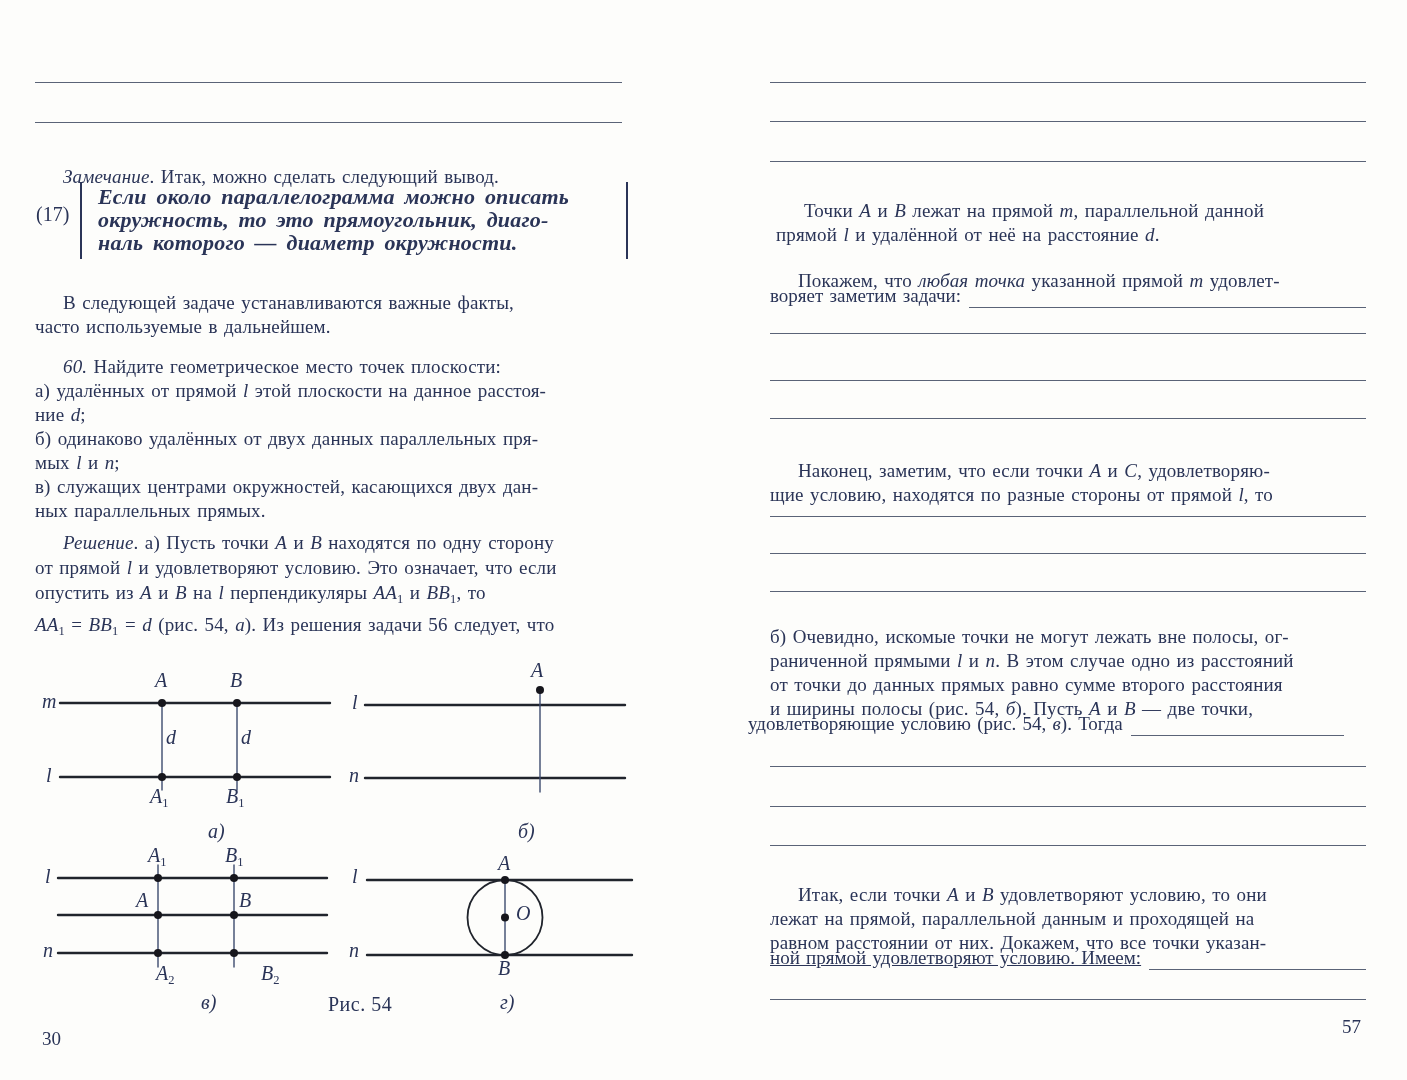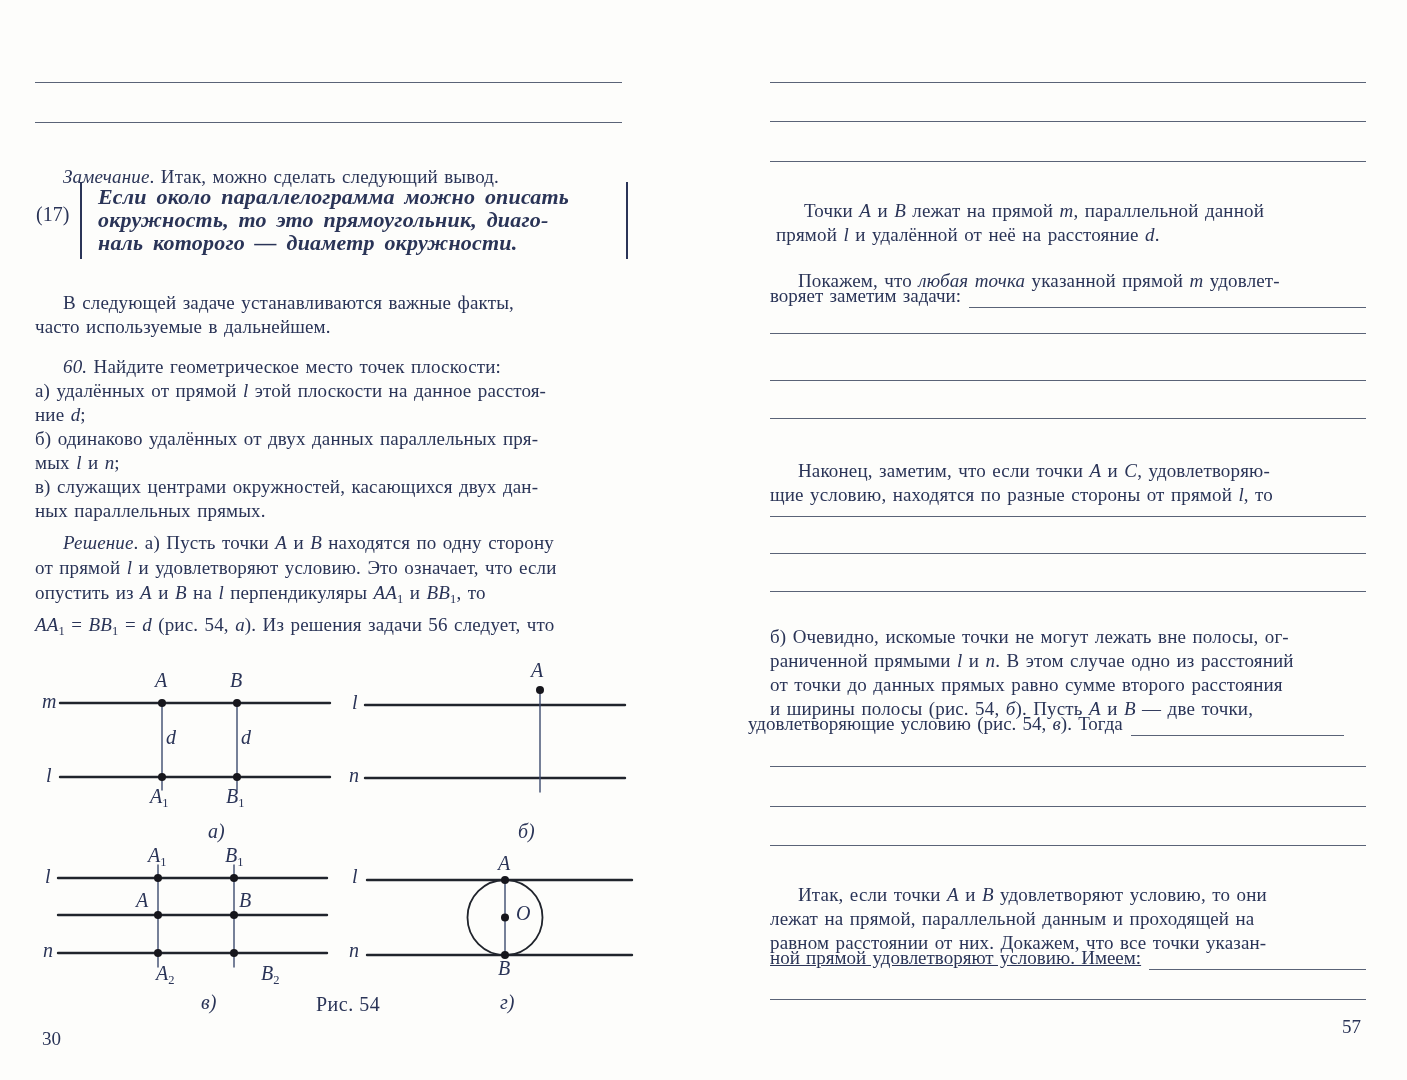--- a/index.html
+++ b/index.html
@@ -130,21 +130,21 @@
     <div class="fig-lbl" style="left:45px;top:866px;"><span class="i">l</span></div>
     <div class="fig-lbl" style="left:43px;top:940px;"><span class="i">n</span></div>
     <div class="fig-lbl" style="left:148px;top:845px;"><span class="i">A</span><span class="sub">1</span></div>
     <div class="fig-lbl" style="left:225px;top:845px;"><span class="i">B</span><span class="sub">1</span></div>
     <div class="fig-lbl" style="left:136px;top:890px;"><span class="i">A</span></div>
     <div class="fig-lbl" style="left:239px;top:890px;"><span class="i">B</span></div>
     <div class="fig-lbl" style="left:156px;top:963px;"><span class="i">A</span><span class="sub">2</span></div>
     <div class="fig-lbl" style="left:225px;top:963px;margin-left:36px;"><span class="i">B</span><span class="sub">2</span></div>
     <div class="fig-cap" style="left:201px;top:991px;">в)</div>
 
-    <div class="fig-name" style="left:316px;top:993px;">Рис. 54</div>
+    <div class="fig-name" style="left:328px;top:993px;">Рис. 54</div>
 
     <div class="fig-lbl" style="left:352px;top:866px;"><span class="i">l</span></div>
     <div class="fig-lbl" style="left:349px;top:940px;"><span class="i">n</span></div>
     <div class="fig-lbl" style="left:498px;top:853px;"><span class="i">A</span></div>
     <div class="fig-lbl" style="left:516px;top:903px;"><span class="i">O</span></div>
     <div class="fig-lbl" style="left:498px;top:958px;"><span class="i">B</span></div>
     <div class="fig-cap" style="left:500px;top:991px;">г)</div>
 
     <div class="pagenum" style="left:42px;top:1028px;">30</div>
   </div>

